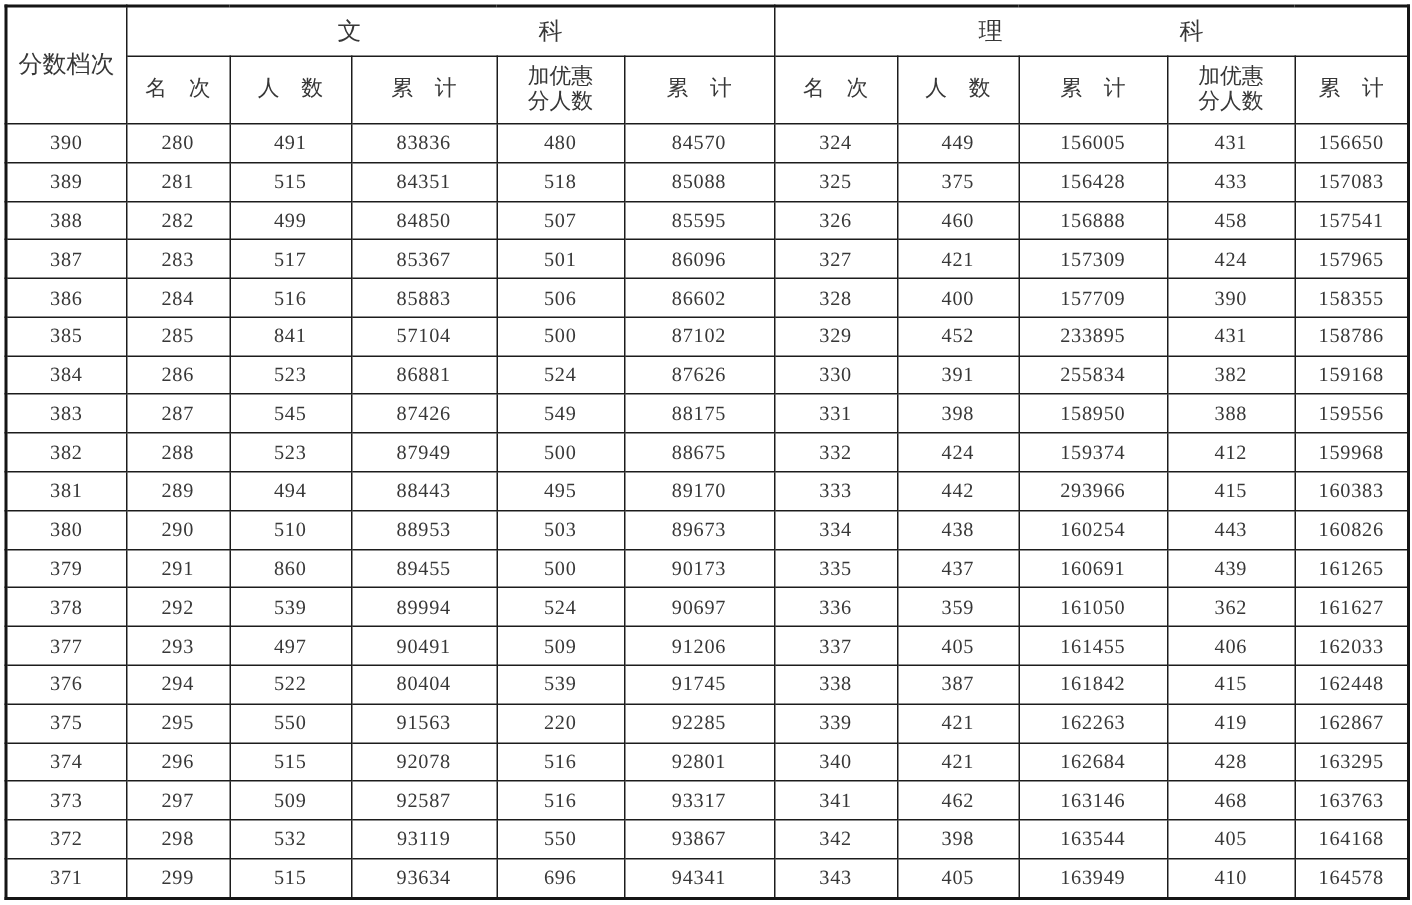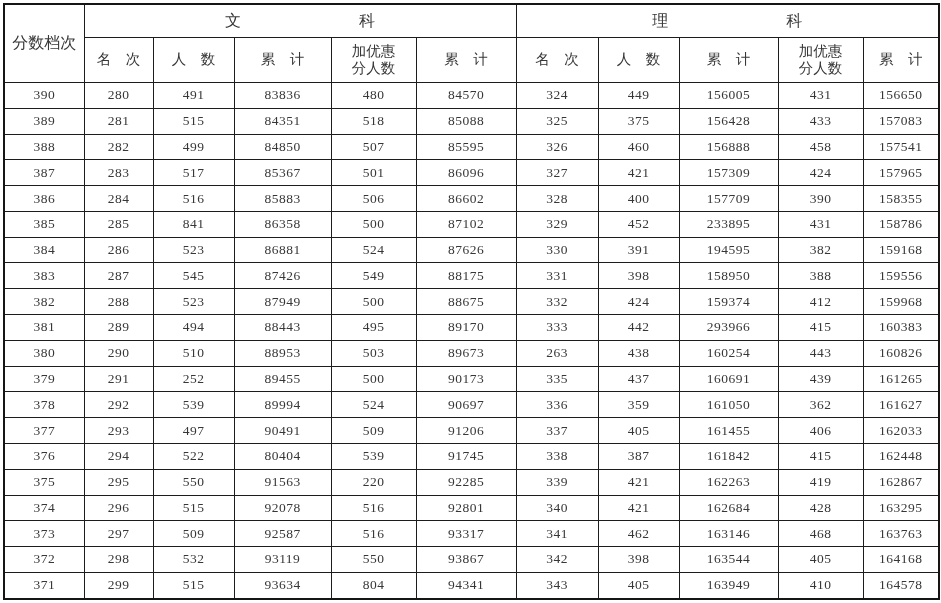--- a/index.html
+++ b/index.html
@@ -166,39 +166,39 @@
           <td>328</td>
           <td>400</td>
           <td>157709</td>
           <td>390</td>
           <td>158355</td>
         </tr>
         <tr>
           <td>385</td>
           <td>285</td>
           <td>841</td>
-          <td>86358</td>
+          <td>57104</td>
           <td>500</td>
           <td>87102</td>
           <td>329</td>
           <td>452</td>
           <td>233895</td>
           <td>431</td>
           <td>158786</td>
         </tr>
         <tr>
           <td>384</td>
           <td>286</td>
           <td>523</td>
           <td>86881</td>
           <td>524</td>
           <td>87626</td>
           <td>330</td>
           <td>391</td>
-          <td>194595</td>
+          <td>255834</td>
           <td>382</td>
           <td>159168</td>
         </tr>
         <tr>
           <td>383</td>
           <td>287</td>
           <td>545</td>
           <td>87426</td>
           <td>549</td>
           <td>88175</td>
@@ -234,30 +234,30 @@
           <td>415</td>
           <td>160383</td>
         </tr>
         <tr>
           <td>380</td>
           <td>290</td>
           <td>510</td>
           <td>88953</td>
           <td>503</td>
           <td>89673</td>
-          <td>263</td>
+          <td>334</td>
           <td>438</td>
           <td>160254</td>
           <td>443</td>
           <td>160826</td>
         </tr>
         <tr>
           <td>379</td>
           <td>291</td>
-          <td>252</td>
+          <td>860</td>
           <td>89455</td>
           <td>500</td>
           <td>90173</td>
           <td>335</td>
           <td>437</td>
           <td>160691</td>
           <td>439</td>
           <td>161265</td>
         </tr>
         <tr>
@@ -349,21 +349,21 @@
           <td>398</td>
           <td>163544</td>
           <td>405</td>
           <td>164168</td>
         </tr>
         <tr>
           <td>371</td>
           <td>299</td>
           <td>515</td>
           <td>93634</td>
-          <td>804</td>
+          <td>696</td>
           <td>94341</td>
           <td>343</td>
           <td>405</td>
           <td>163949</td>
           <td>410</td>
           <td>164578</td>
         </tr>
       </tbody>
   </table>
 </div>

